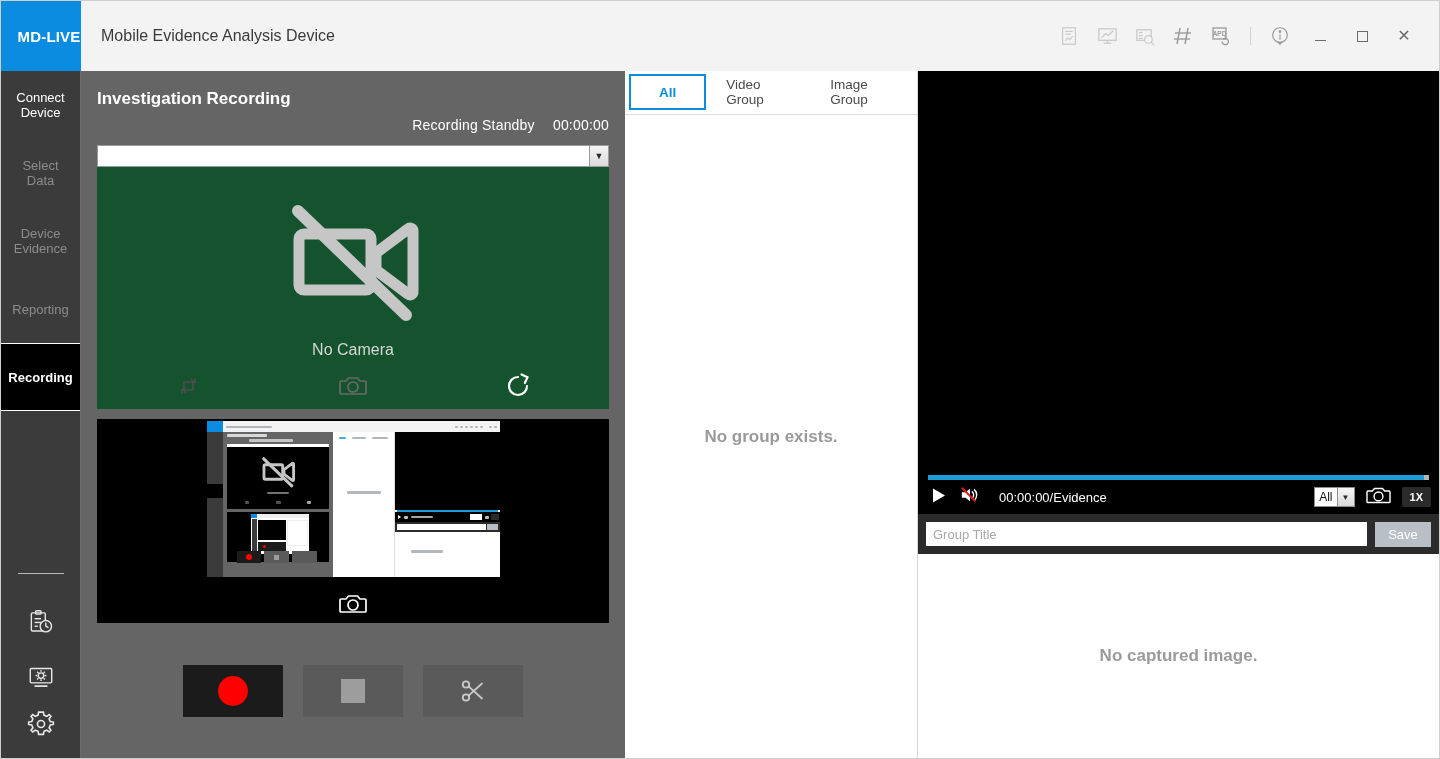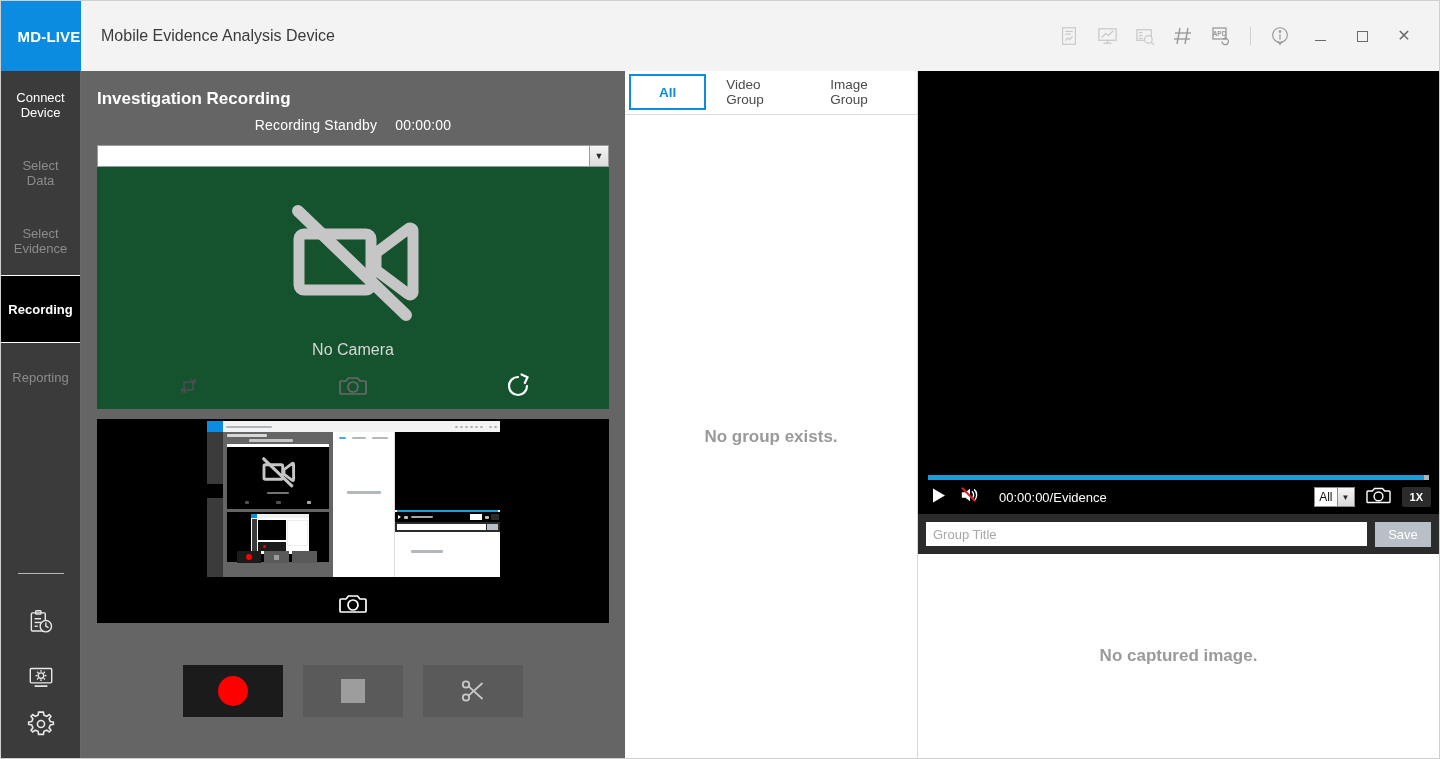--- a/index.html
+++ b/index.html
@@ -99,21 +99,21 @@
     background: #656565;
     display: flex; flex-direction: column;
     padding: 0 16px;
     position: relative;
   }
   .rec-title {
     font-size: 17px; font-weight: 700; color: #ffffff;
     margin-top: 18px; margin-left: 0px;
   }
   .rec-status {
-    text-align: center; color: #ffffff; font-size: 14px;
+    text-align: right; color: #ffffff; font-size: 14px;
     margin-top: 8px; letter-spacing: .2px;
   }
   .rec-status .t { margin-left: 14px; }
 
   .cam-select {
     margin-top: 12px;
     height: 22px;
     background: #ffffff;
     border: 1px solid #9b9b9b;
     display: flex; align-items: stretch;
@@ -384,27 +384,27 @@
   <div class="body-row">
 
     <div class="sidebar">
       <div class="nav-item enabled">
         <span>Connect Device</span>
       </div>
       <div class="nav-item">
         <span>Select Data</span>
       </div>
       <div class="nav-item">
-        <span>Select Evidence</span>
+        <span>Device Evidence</span>
+      </div>
+      <div class="nav-item">
+        <span>Reporting</span>
       </div>
       <div class="nav-item active">
         <span>Recording</span>
-      </div>
-      <div class="nav-item">
-        <span>Reporting</span>
       </div>
 
       <div class="nav-spacer"></div>
       <div class="side-divider"></div>
 
       <div class="side-ico">
         <svg width="30" height="30" viewBox="0 0 28 28" fill="none" stroke="currentColor" stroke-width="1.3">
           <rect x="5" y="4.5" width="13" height="17" rx="1"></rect>
           <rect x="9" y="2.5" width="5" height="3.2" rx=".8"></rect>
           <line x1="8" y1="10" x2="14" y2="10"></line>

